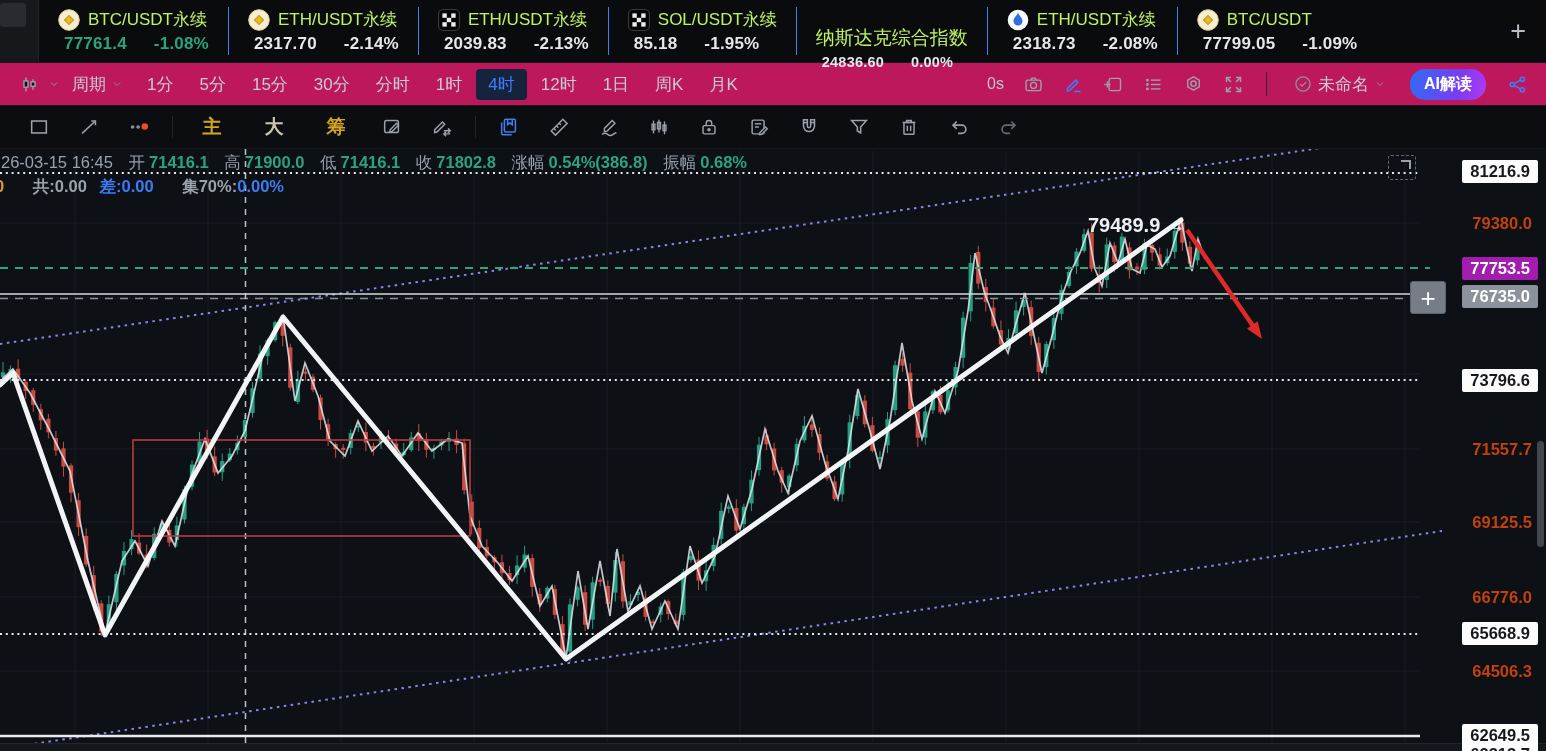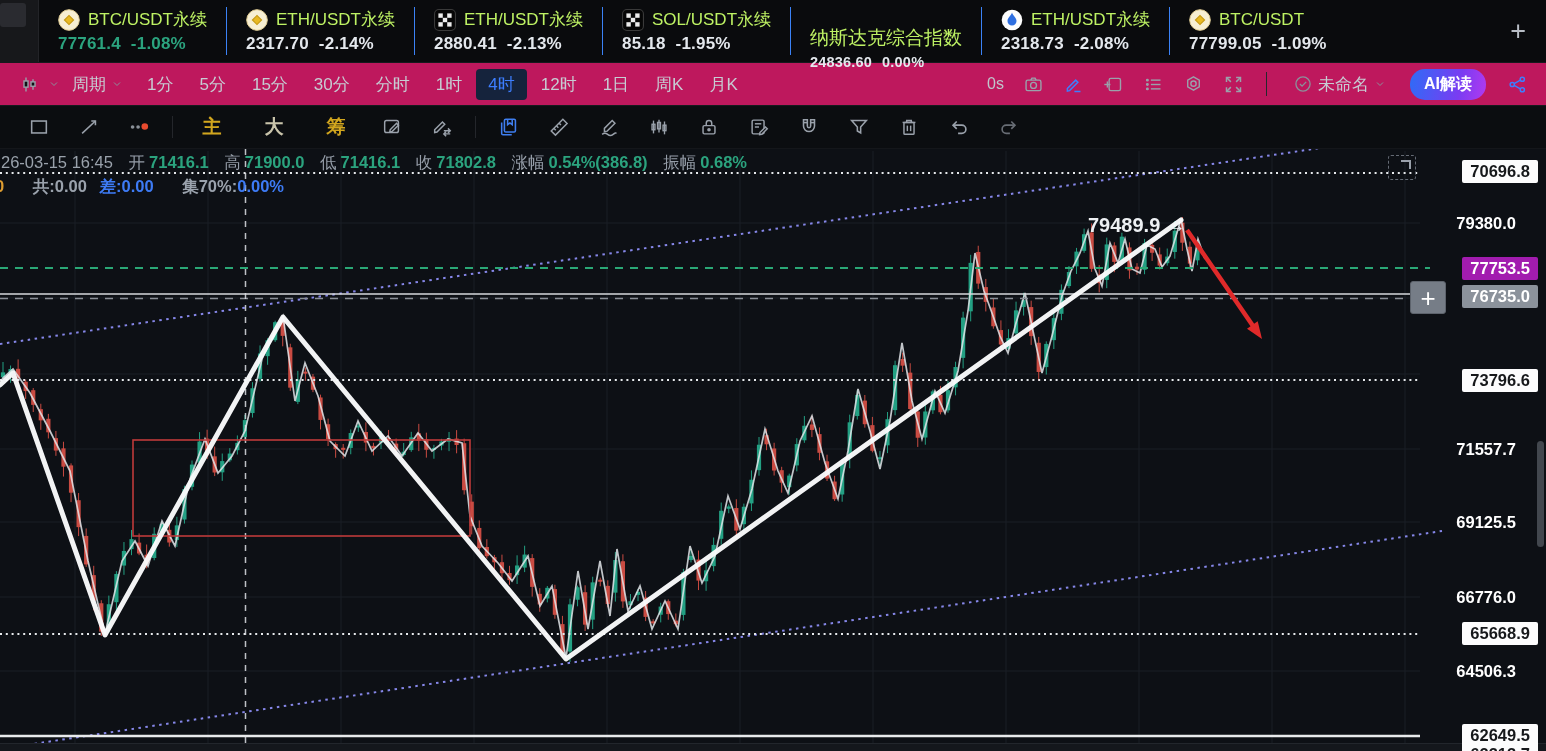--- a/index.html
+++ b/index.html
@@ -5,21 +5,21 @@
   html,body{margin:0;padding:0;background:#0b0d10;width:1546px;height:751px;overflow:hidden;
     font-family:"Liberation Sans","DejaVu Sans",sans-serif;color:#dfe3e8;-webkit-font-smoothing:antialiased;}
   .bar{display:flex;align-items:center;box-sizing:border-box;}
   
   .tickerbar{height:62px;background:#0a0b0d;}
   .tk-stub{width:38px;height:62px;background:#17181b;border-right:1px solid #232428;flex:0 0 auto;}
   .tk-stub .sq{display:block;width:26px;height:24px;margin:3px 0 0 0;background:#2a2b30;border-radius:3px;}
   .tk{padding:0 19px;display:flex;flex-direction:column;justify-content:center;gap:3px;height:48px;cursor:pointer;}
   .tk + .tk{border-left:1px solid #3b82f6;}
   .tk-top{display:flex;align-items:center;gap:8px;font-size:17px;color:#bef264;white-space:nowrap;}
-  .tk-vals{font-size:17px;font-weight:700;color:#e4e8ed;display:flex;gap:10px;white-space:nowrap;letter-spacing:.2px;}
+  .tk-vals{font-size:17px;font-weight:700;color:#e4e8ed;display:flex;gap:27px;white-space:nowrap;letter-spacing:.2px;margin-left:6px;}
   .tk-vals.green{color:#2ba37e;}
   .tk.compact .tk-top{font-size:19px;margin-top:32px;}
   .tk.compact .tk-vals{font-size:14.5px;font-weight:600;}
   .tk-add{margin-left:auto;margin-right:20px;color:#b9bec6;font-size:27px;font-weight:400;cursor:pointer;}
   .cicon{width:22px;height:22px;flex:0 0 auto;}
   
   .toolbar{height:43px;background:#be185d;border-top:1px solid #17191d;padding:0 12px;gap:2px;font-size:17px;color:#c7ccd3;}
   .tb-ic{display:inline-flex;align-items:center;justify-content:center;width:34px;height:30px;cursor:pointer;color:#9aa1ab;}
   .tb-ic svg{width:21px;height:21px;}
   .tb-ic.blue{color:#3d7eff;}
@@ -46,21 +46,21 @@
   #csvg{position:absolute;left:0;top:0;z-index:1;}
   .info1,.info2{position:absolute;white-space:nowrap;z-index:7;font-size:16.5px;}
   .info1{left:1px;top:3px;}
   .info2{left:-5px;top:27px;font-weight:600;}
   .lb{color:#959da8;margin-left:11px;margin-right:4px;}
   .vl{color:#2ba37e;font-weight:600;}
   .gy{color:#9aa2ac;} .bl{color:#3d7bf5;margin-left:8px;} .or{color:#dd9c30;}
   .info2 .gy{margin-left:24px;}
   .axl{position:absolute;right:8px;height:23px;line-height:23px;padding:0 8px;font-size:16.5px;font-weight:700;
     border-radius:2px;z-index:6;white-space:nowrap;}
-  .axl.plain{color:#ffffff;background:transparent;font-weight:600;right:22px;}
+  .axl.plain{color:#c2410c;background:transparent;font-weight:600;right:6px;}
   .axl.white{background:#fcfcfd;color:#16181b;}
   .axl.green{background:#a21caf;color:#fff;}
   .axl.gray{background:#8b929b;color:#fff;}
   .cross-btn{position:absolute;left:1410px;top:132px;width:34px;height:31px;background:#767d87;border:1px solid #5d636c;
     border-radius:3px;color:#fff;z-index:6;display:flex;align-items:center;justify-content:center;
     font-size:26px;font-weight:300;line-height:1;cursor:pointer;}
   .snap-icon{position:absolute;left:1388px;top:6px;width:28px;height:25px;border:1.5px dashed #646a74;
     border-radius:3px;z-index:5;box-sizing:border-box;cursor:pointer;}
   .snap-icon i{display:block;width:8px;height:7px;border-left:2px solid #9aa1ab;border-bottom:2px solid #9aa1ab;
     margin:4px 0 0 12px;transform:rotate(180deg);}
@@ -109,21 +109,21 @@
           <rect x="0.5" y="0.5" width="19" height="19" rx="4" fill="#060606" stroke="#3a3a3a"></rect>
           <rect x="4" y="4" width="4" height="4" fill="#ececec"></rect>
           <rect x="12" y="4" width="4" height="4" fill="#ececec"></rect>
           <rect x="8" y="8" width="4" height="4" fill="#ececec"></rect>
           <rect x="4" y="12" width="4" height="4" fill="#ececec"></rect>
           <rect x="12" y="12" width="4" height="4" fill="#ececec"></rect>
         </svg>
       <span>ETH/USDT永续</span>
       </div>
     <div class="tk-vals">
-        <span>2880.41</span>
+        <span>2039.83</span>
         <span>-2.13%</span>
       </div>
   </div>
 
   <div class="tk">
     <div class="tk-top">
         <svg class="cicon" viewBox="0 0 20 20">
           <rect x="0.5" y="0.5" width="19" height="19" rx="4" fill="#060606" stroke="#3a3a3a"></rect>
           <rect x="4" y="4" width="4" height="4" fill="#ececec"></rect>
           <rect x="12" y="4" width="4" height="4" fill="#ececec"></rect>
@@ -780,21 +780,21 @@
     <span class="gy">集70%:</span><span class="bl" style="margin-left:0">0.00%</span>
   </div>
 
   <div class="snap-icon">
       <i></i>
     </div>
   <div class="cross-btn">+</div>
   <div class="scrollthumb"></div>
   <div class="bstrip"></div>
   <div id="axis-layer">
-      <div class="axl white" style="top: 10.5px;">70696.8</div>
+      <div class="axl white" style="top: 10.5px;">81216.9</div>
       <div class="axl plain" style="top: 62.5px;">79380.0</div>
       <div class="axl green" style="top: 107.5px;">77753.5</div>
       <div class="axl gray" style="top: 135.5px;">76735.0</div>
       <div class="axl white" style="top: 219.5px;">73796.6</div>
       <div class="axl plain" style="top: 288.5px;">71557.7</div>
       <div class="axl plain" style="top: 361.5px;">69125.5</div>
       <div class="axl plain" style="top: 436.5px;">66776.0</div>
       <div class="axl white" style="top: 472.5px;">65668.9</div>
       <div class="axl plain" style="top: 510.5px;">64506.3</div>
       <div class="axl white" style="top: 574.5px;">62649.5</div>

